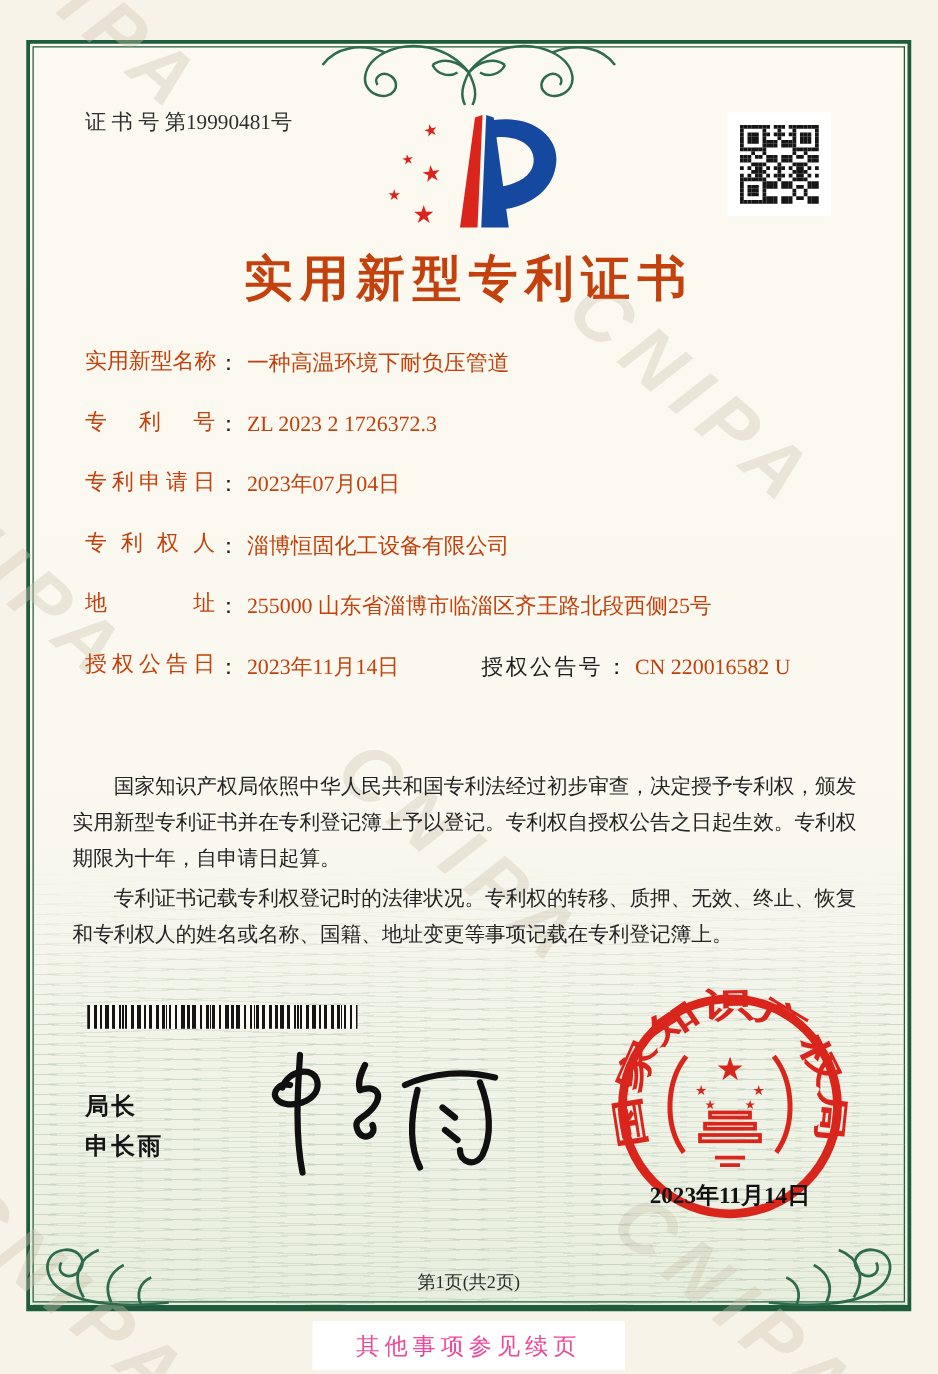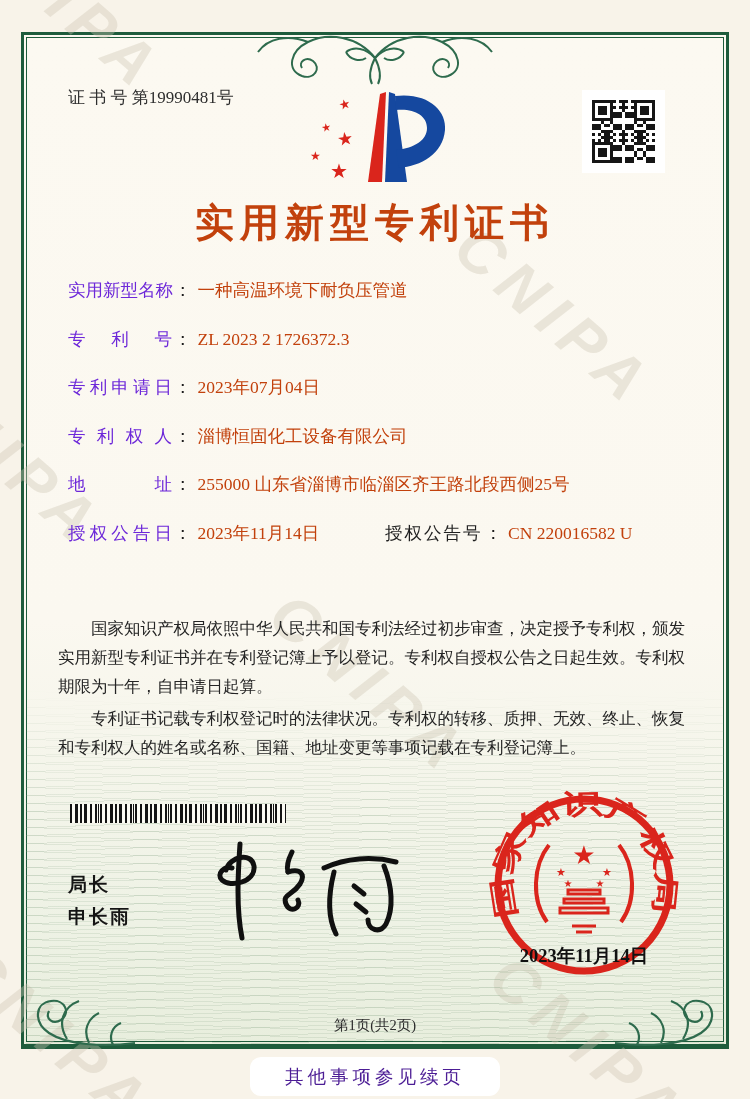--- a/index.html
+++ b/index.html
@@ -42,21 +42,21 @@
   .qr-box{position:absolute;left:582px;top:90px;width:83px;height:83px;background:#ffffff;
           display:flex;align-items:center;justify-content:center;}
   .qr-grid{display:grid;grid-template-columns:repeat(21,3px);grid-auto-rows:3px;}
   .qd{background:#161616;}
   .title{
     position:absolute;left:0;width:750px;top:196px;text-align:center;
     font-size:39px;font-weight:bold;letter-spacing:6px;color:#c2410c;
   }
   .fields{position:absolute;left:68px;top:276px;display:flex;flex-direction:column;gap:19.5px;font-size:17.5px;}
   .frow{height:29px;line-height:29px;position:relative;white-space:nowrap;}
-  .flabel{display:inline-block;width:104px;text-align:justify;text-align-last:justify;color:#6d28d9;vertical-align:top;}
+  .flabel{display:inline-block;width:104px;text-align:justify;text-align-last:justify;color:#c2410c;vertical-align:top;font-family:Liberation Mono, monospace;}
   .fcolon{display:inline-block;margin:0 6px 0 2px;color:#1c1c1c;}
   .fvalue{color:#c2410c;}
   .grant-no{position:absolute;left:317px;top:0;}
   .grant-no .flabel2{letter-spacing:2px;text-align:right;}
   .paras{position:absolute;left:58px;top:614px;width:636px;font-size:16.5px;line-height:29px;color:#242424;}
   .paras p{margin:0 0 3px 0;text-indent:2em;}
   .barcode{
     position:absolute;left:70px;top:804px;width:216px;height:19px;background-color:#fbfaf3;
     background-image:
       repeating-linear-gradient(90deg,#141414 0 2px,rgba(0,0,0,0) 2px 5px),
@@ -64,21 +64,21 @@
   }
   .sig{position:absolute;left:196px;top:838px;}
   .issuer-title{position:absolute;left:68px;top:872px;font-size:19px;font-weight:600;
                 font-family:"Liberation Sans","DejaVu Sans",sans-serif;color:#151515;letter-spacing:2px;}
   .issuer-name{position:absolute;left:68px;top:904px;font-size:19px;font-weight:600;
                font-family:"Liberation Sans","DejaVu Sans",sans-serif;color:#151515;letter-spacing:2px;}
   .seal{position:absolute;left:489px;top:790px;}
   .page-num{position:absolute;left:0;width:750px;top:1016px;text-align:center;font-size:14.5px;color:#2b2b2b;}
   .note{
     position:absolute;left:50%;top:1057px;transform:translateX(-50%);
-    background:#ffffff;padding:7px 35px;font-size:18.5px;letter-spacing:4px;color:#4c1d95;white-space:nowrap;border-radius:11px;
+    background:#ffffff;padding:7px 35px;font-size:18.5px;letter-spacing:4px;color:#ec4899;white-space:nowrap;
   }
 </style>
 </head>
 <body>
 
 <div class="page">
 
   <div class="wm" style="left:-55px;top:-35px;">CNIPA</div>
   <div class="wm" style="left:435px;top:280px;">CNIPA</div>
   <div class="wm" style="left:-115px;top:420px;">CNIPA</div>

